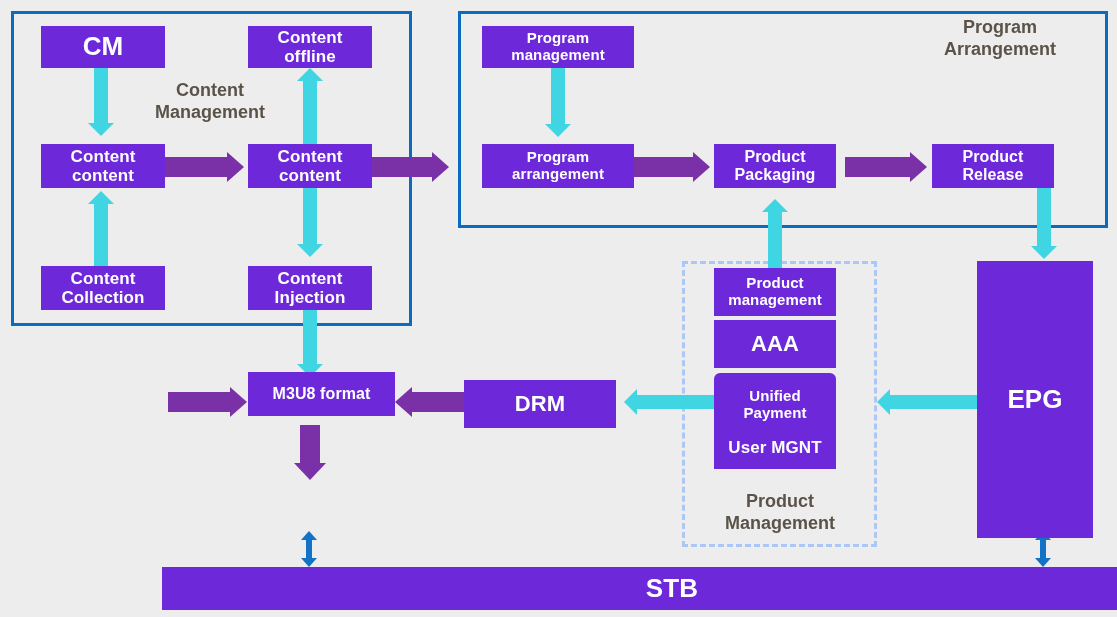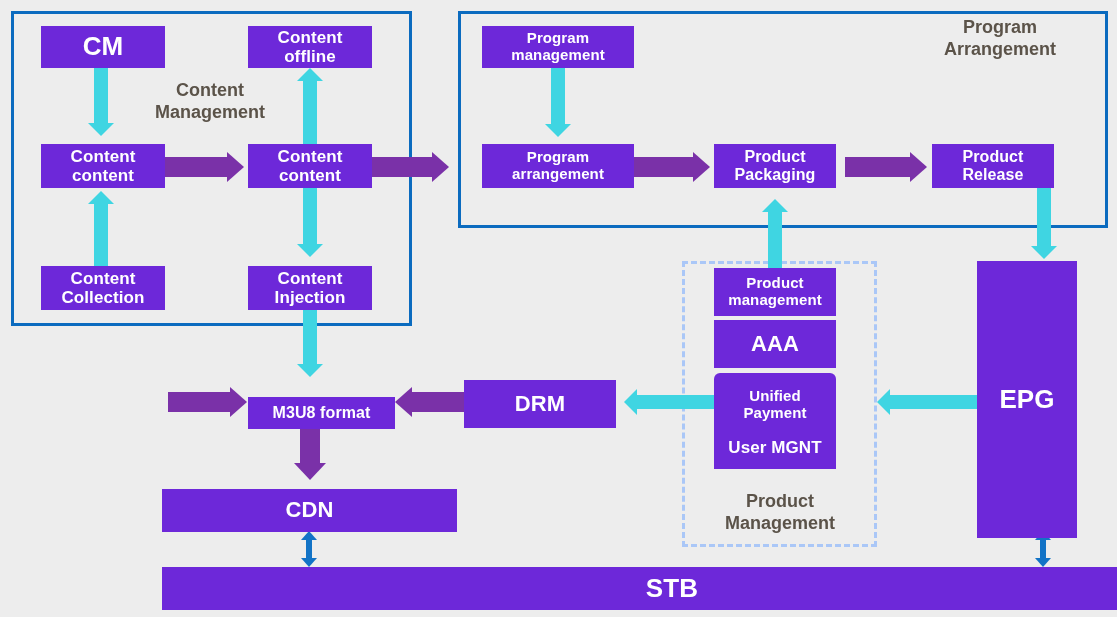--- a/index.html
+++ b/index.html
@@ -243,33 +243,30 @@
       <div>Unified</div>
       <div>Payment</div>
     </div>
   </div>
 
   <div class="node n-17" style="left:714px;top:426px;width:122px;height:43px;">
     <span>User MGNT</span>
   </div>
 
 
-  <div class="node n-16" style="left:248px;top:397px;width:147px;height:32px;">
+  <div class="node n-16" style="left:248px;top:372px;width:147px;height:44px;">
     <span>M3U8 format</span>
   </div>
 
   <div class="node n-22" style="left:464px;top:380px;width:152px;height:48px;">
     <span>DRM</span>
   </div>
 
-  <div class="node n-22" style="left:162px;top:489px;width:295px;height:43px;">
-    <span>CDN</span>
-  </div>
 
   <div class="node n-26" style="left:162px;top:567px;width:1020px;height:43px;">
     <span>STB</span>
   </div>
 
-  <div class="node n-26" style="left:977px;top:261px;width:100px;height:277px;">
+  <div class="node n-26" style="left:977px;top:261px;width:116px;height:277px;">
     <span>EPG</span>
   </div>
 
 </div>
 
 </body></html>

